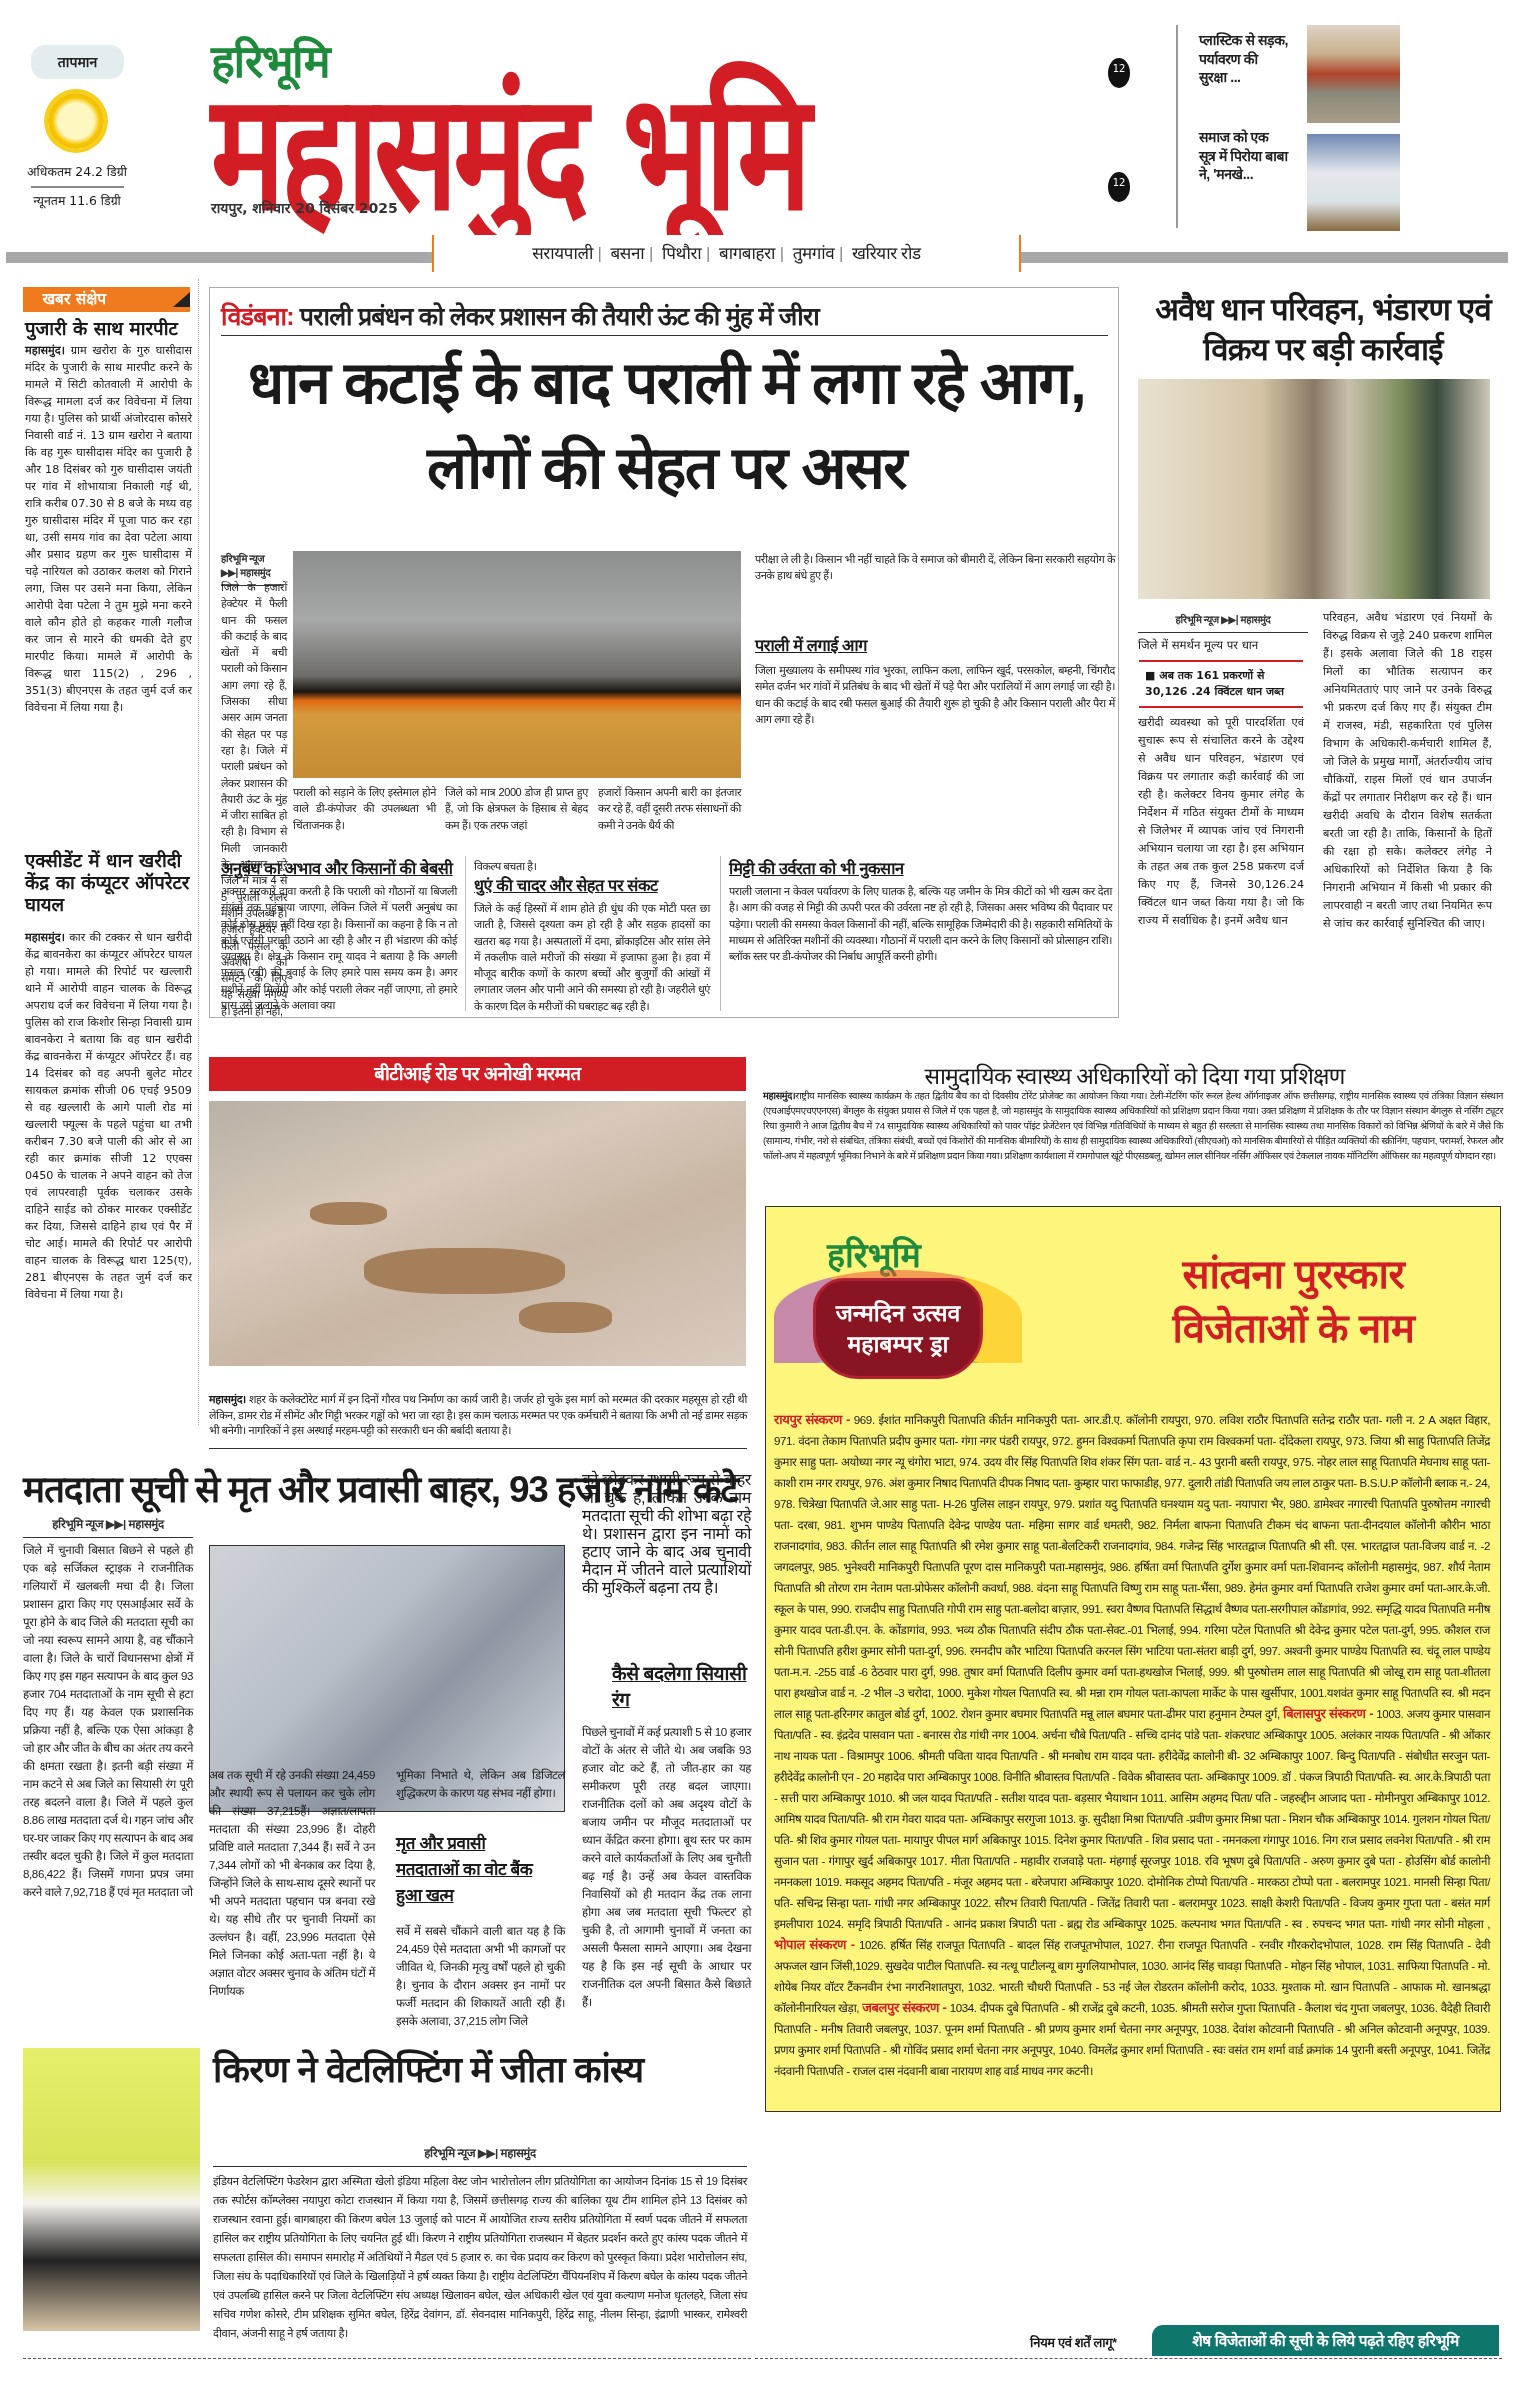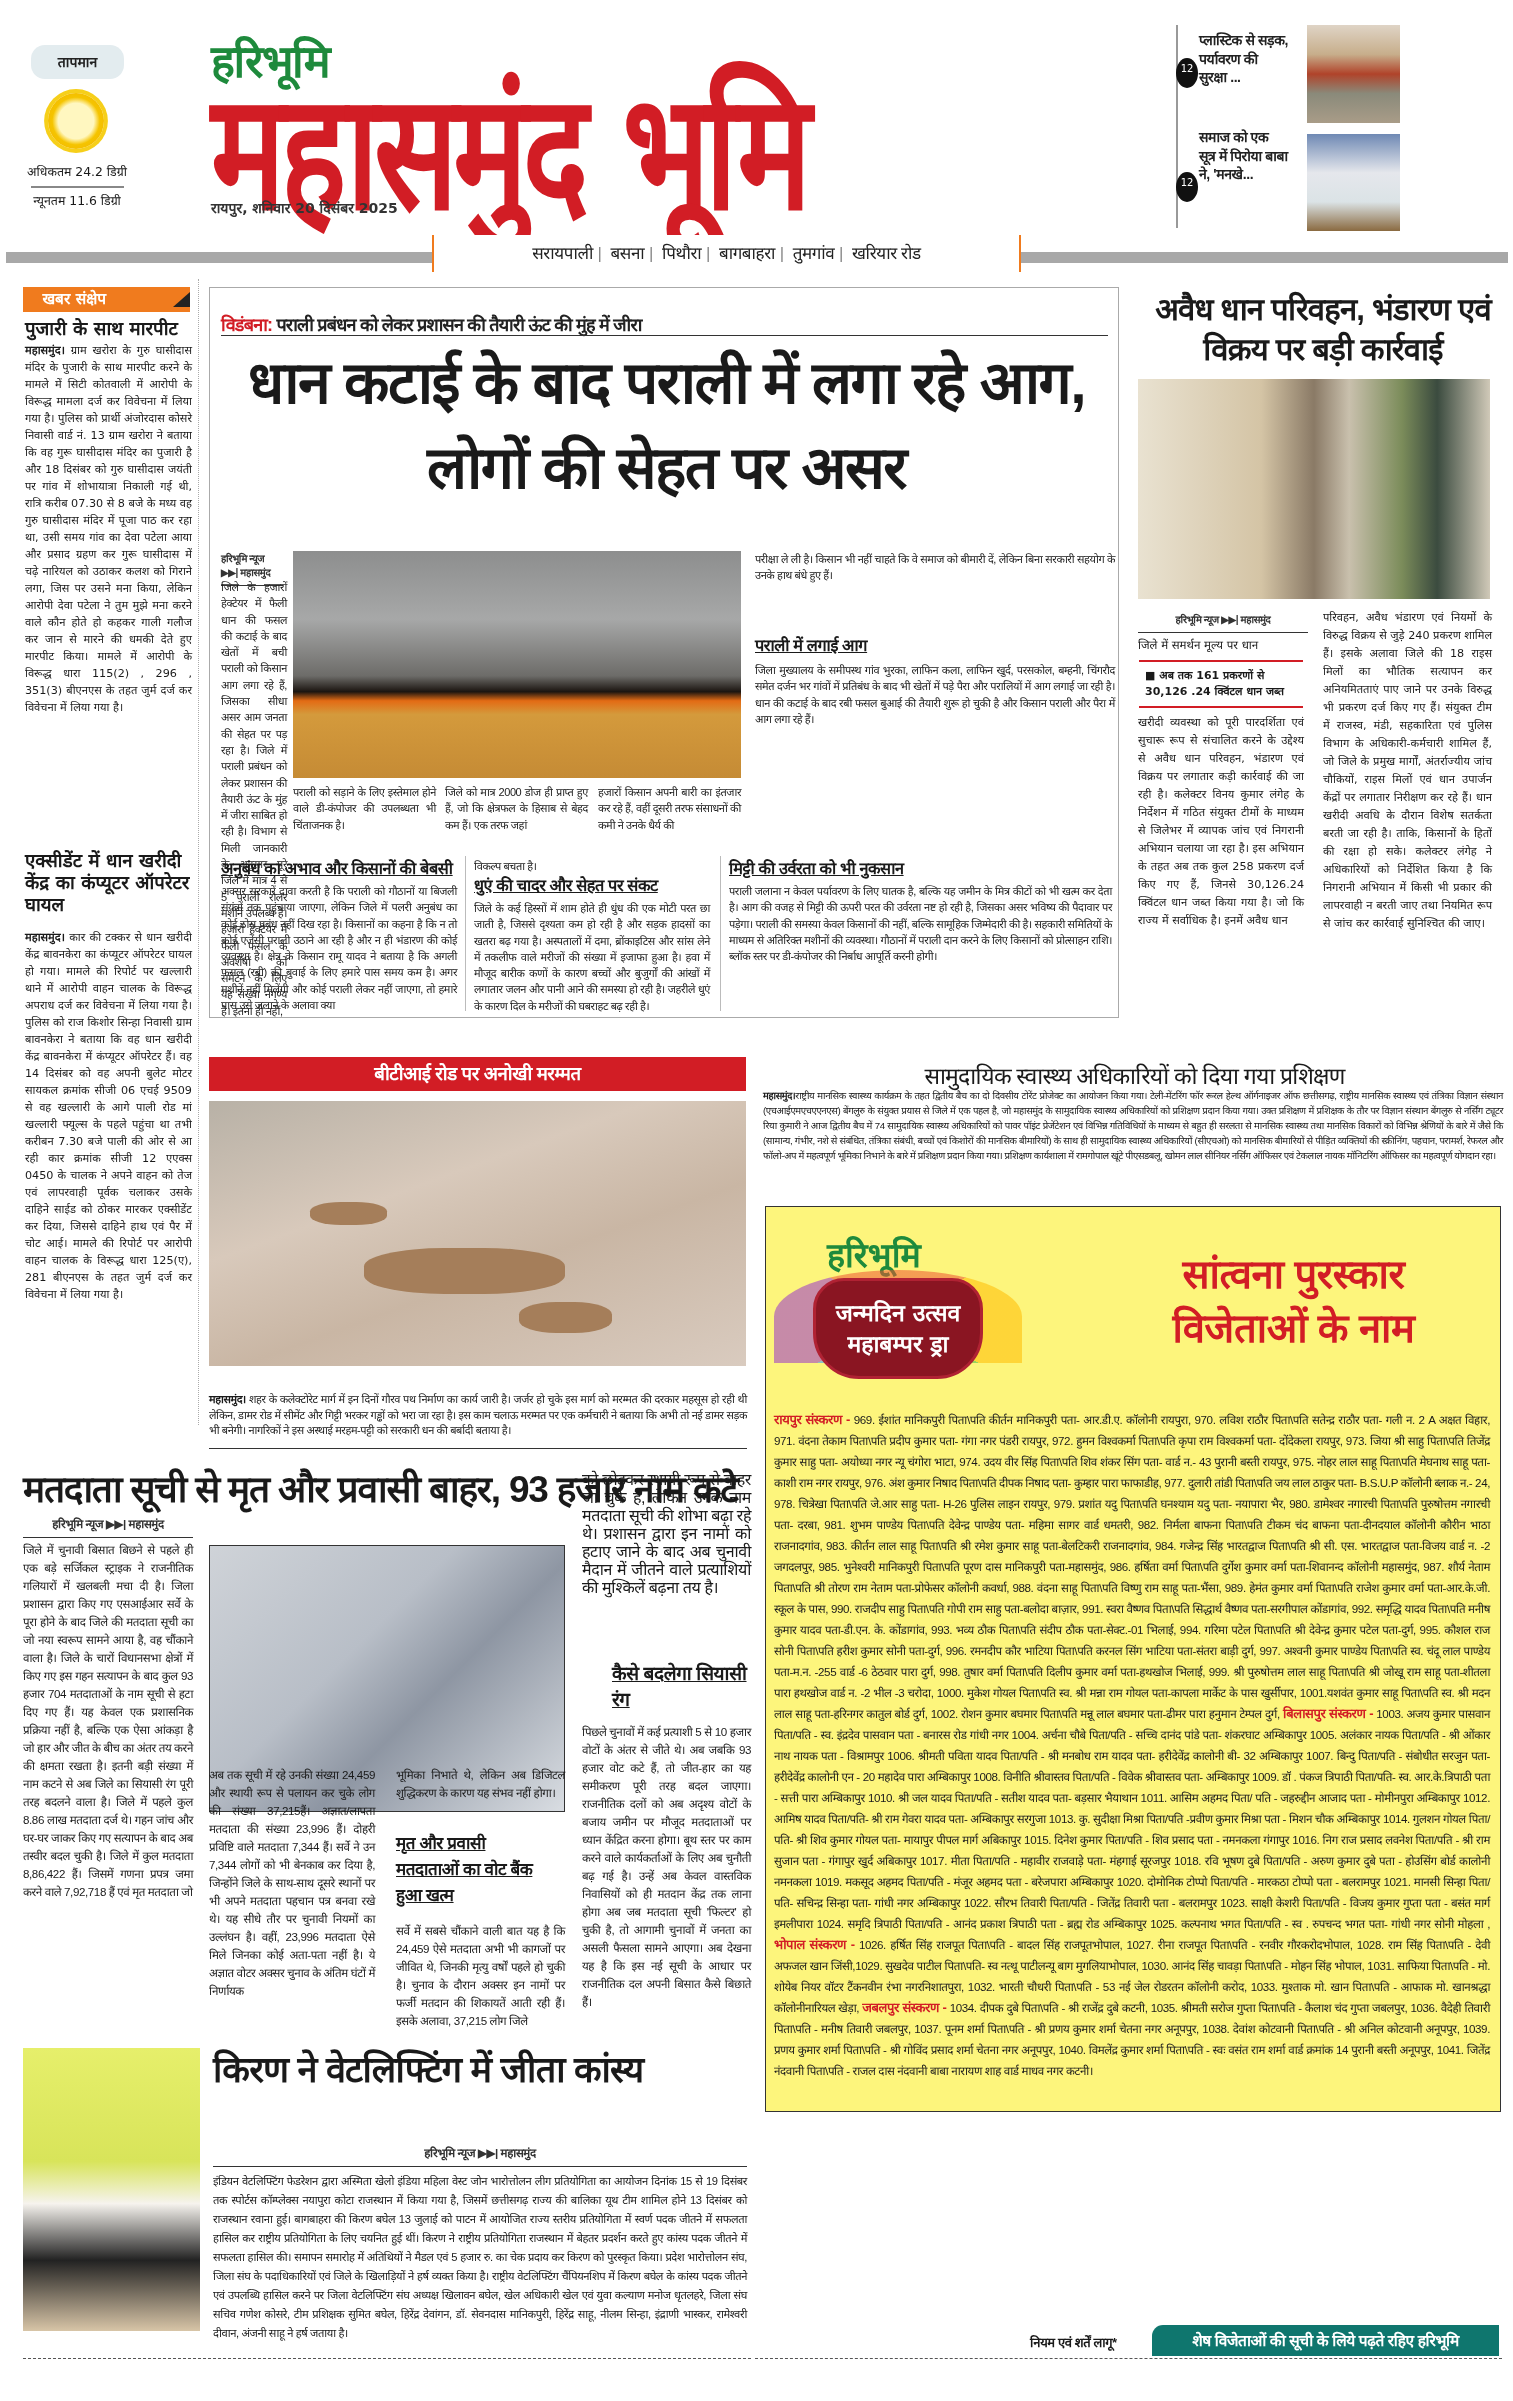--- a/index.html
+++ b/index.html
@@ -11,35 +11,35 @@
 .temp-box{left:31px;top:45px;width:93px;height:34px;background:#e3ecef;border-radius:14px;text-align:center;line-height:34px;font-size:14px;font-weight:bold;color:#222}
 .sun{left:48px;top:93px;width:56px;height:56px;border-radius:50%;background:radial-gradient(circle,#fff7c0 45%,#f5c400 60%,#f0b000 100%);box-shadow:0 0 0 3.9px #f6cf1a}
 .temp-max{left:23px;top:163px;width:108px;text-align:center;font-size:12.4px}
 .temp-rule{left:31px;top:186px;width:93px;height:2.3px;background:#888}
 .temp-min{left:23px;top:192px;width:108px;text-align:center;font-size:12.4px}
 .brand{left:211px;top:29px;font-size:45px;font-weight:900;color:#1e8a3c;letter-spacing:-1.5px}
 .edition{left:211px;top:66px;font-size:124px;font-weight:bold;color:#d21d25;line-height:132px;letter-spacing:-4.6px;transform:scaleY(1.3);transform-origin:top left}
 .dateline{left:211px;top:198px;font-size:14px;font-weight:bold;color:#333}
 .teaser-line{left:1176px;top:25px;width:1.5px;height:203px;background:#999}
 .teaser{left:1199px;width:89px;font-size:14px;line-height:18.6px;font-weight:bold;color:#222}
-.teaser-num{left:1176px;width:22px;height:30px;border-radius:50%;background:#111;color:#fff;font-size:10px;text-align:center;line-height:22px}
+.teaser-num{left:1108px;width:22px;height:30px;border-radius:50%;background:#111;color:#fff;font-size:10px;text-align:center;line-height:22px}
 .teaser-img1{left:1307px;top:25px;width:93px;height:98px;background:linear-gradient(180deg,#dfd4c6 0%,#c7ae8b 30%,#b0432a 50%,#8a8a7a 70%,#a99c88 100%)}
 .teaser-img2{left:1307px;top:134px;width:93px;height:97px;background:linear-gradient(180deg,#6f89b4 0%,#e5e7ec 40%,#dbe3e6 70%,#8a6a40 100%)}
 .grey-bar{left:6.2px;top:252px;width:1502px;height:11px;background:#a8a8a8}
 .towns-box{left:432px;top:235px;width:589px;height:37px;background:#fff;border-left:2.3px solid #f07b1e;border-right:2.3px solid #f07b1e;text-align:center;font-size:17px;font-weight:normal;line-height:37px;color:#222}
 .towns-box span.sep{color:#888;padding:0 4.6px}
 
 .brief-head{left:23px;top:287px;width:167px;height:25px;background:#f07b1e;color:#fff;font-weight:900;font-size:15.5px;padding-left:19.4px;line-height:25px}
 .brief-head:after{content:"";position:absolute;right:0;top:4.6px;border-left:17px solid transparent;border-top:0;border-bottom:15.5px solid #222;width:0}
 .brief-title{left:25px;width:167px;font-size:18.6px;font-weight:900;line-height:22px}
 .brief-text{left:25px;width:167px;font-size:11.2px;line-height:17px}
 .vrule{left:198px;top:279px;width:0.8px;height:1146px;border-left:0.8px dotted #aaa}
 
 .main-box{left:209px;top:287px;width:910px;height:731px;border:1.5px solid #aaa}
-.kicker{left:221px;top:312px;font-size:18px;font-weight:bold;color:#222;white-space:nowrap;letter-spacing:-0.8px}
+.kicker{left:221px;top:298px;font-size:25px;font-weight:bold;color:#222;white-space:nowrap;letter-spacing:-0.8px}
 .kicker .red{color:#d21d25}
 .kicker-rule{left:221px;top:335px;width:887px;height:0.8px;background:#333}
 .main-head{left:221px;top:341px;width:891px;font-size:59px;font-weight:900;line-height:85px;text-align:center;letter-spacing:-1.5px}
 .byline{font-size:10px;font-weight:bold;color:#333;border-bottom:0.8px solid #333;padding-bottom:6.2px}
 .body-s{font-size:11px;line-height:16.3px}
 .photo{background:#999}
 .fire{left:293px;top:551px;width:448px;height:227px;background:linear-gradient(180deg,#8d8e8e 0%,#a7a8a8 30%,#6d6c69 55%,#1b1510 62%,#e36b14 66%,#d49a3c 72%,#c58b35 100%)}
 .sub-h{font-size:16.3px;font-weight:900;text-decoration:underline;line-height:20px}
 .colrule{width:0.8px;background:#bbb}
 

